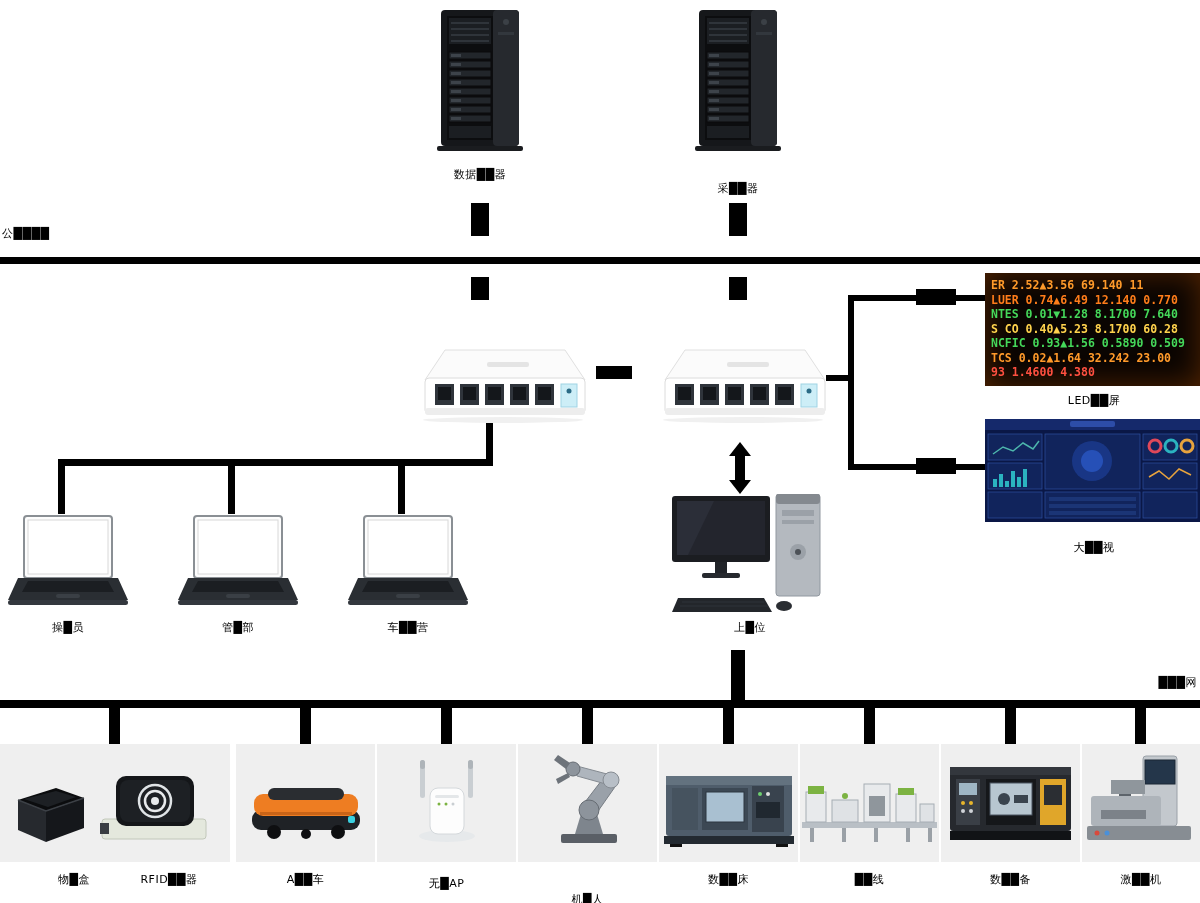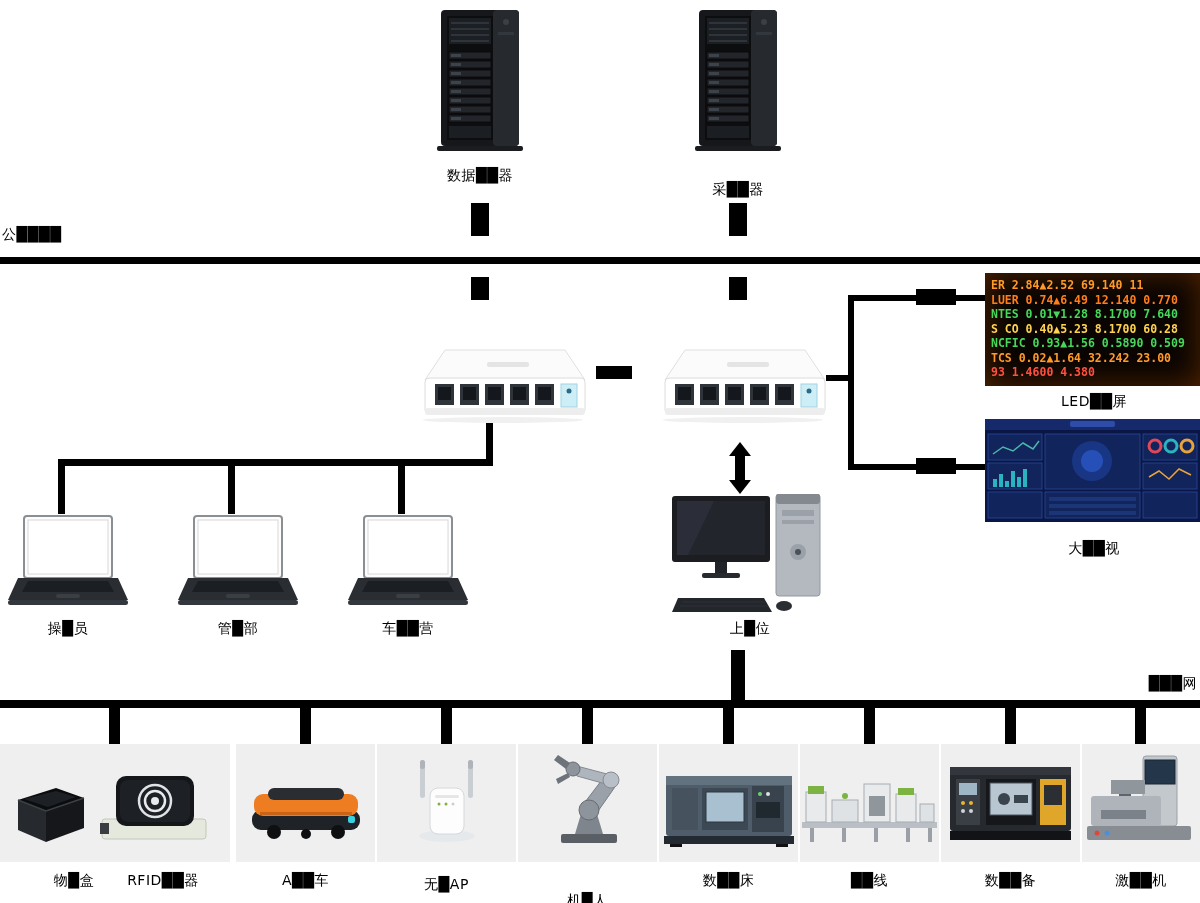--- a/index.html
+++ b/index.html
@@ -1,21 +1,21 @@
 <!DOCTYPE html>
 <html><head>
 <meta charset="utf-8">
 <style>
   *{margin:0;padding:0;box-sizing:border-box}
   html,body{background:#fff}
   .canvas{position:relative;width:1200px;height:903px;background:#fff;overflow:hidden;
           font-family:"DejaVu Sans","Liberation Sans",sans-serif;color:#000}
   .abs{position:absolute}
   .line{position:absolute;background:#000}
-  .lbl{position:absolute;font-size:14px;color:#000;text-align:center;white-space:nowrap;letter-spacing:.5px}
+  .lbl{position:absolute;font-size:11px;color:#000;text-align:center;white-space:nowrap;letter-spacing:.5px}
   .divider{position:absolute;left:0;width:1200px;background:#000}
   .equip-box{position:absolute;top:744px;height:118px;background:#efefef}
   .led{position:absolute;left:985px;top:273px;width:215px;height:113px;background:#0a0502;
        display:flex;flex-direction:column;justify-content:space-evenly;padding:4px 6px;
        font-family:"DejaVu Sans Mono","Liberation Mono",monospace;font-size:11.5px;font-weight:bold;
        white-space:nowrap;overflow:hidden;box-shadow:inset 0 0 30px rgba(255,110,0,.3)}
   .led-row{line-height:1}
   .led-row:nth-child(1){color:#ff9a2a}
   .led-row:nth-child(2){color:#ff7d1a}
   .led-row:nth-child(3){color:#45d85a}
@@ -126,21 +126,21 @@
   <div class="line" style="left:596px;top:366px;width:36px;height:13px"></div>
 
   <div class="line" style="left:826px;top:375px;width:24px;height:6px"></div>
   <div class="line" style="left:848px;top:295px;width:6px;height:175px"></div>
   <div class="line" style="left:848px;top:295px;width:137px;height:6px"></div>
   <div class="line" style="left:916px;top:289px;width:40px;height:16px"></div>
   <div class="line" style="left:848px;top:464px;width:137px;height:6px"></div>
   <div class="line" style="left:916px;top:458px;width:40px;height:16px"></div>
 
   <div class="led">
-    <div class="led-row">ER 2.84▲2.52 69.140 11</div>
+    <div class="led-row">ER 2.52▲3.56 69.140 11</div>
     <div class="led-row">LUER 0.74▲6.49 12.140 0.770</div>
     <div class="led-row">NTES 0.01▼1.28 8.1700 7.640</div>
     <div class="led-row">S CO 0.40▲5.23 8.1700 60.28</div>
     <div class="led-row">NCFIC 0.93▲1.56 0.5890 0.509</div>
     <div class="led-row">TCS 0.02▲1.64 32.242 23.00</div>
     <div class="led-row">93 1.4600 4.380</div>
   </div>
   <div class="lbl" style="left:1028px;top:393px;width:132px">LED██屏</div>
 
   <svg class="abs" style="left:985px;top:419px" width="215" height="103" viewBox="0 0 215 103">
@@ -358,21 +358,21 @@
     <rect x="30" y="28" width="34" height="14" fill="#8f969c"></rect>
     <rect x="38" y="42" width="12" height="12" fill="#5d646b"></rect>
     <rect x="10" y="44" width="70" height="30" rx="3" fill="#aeb4ba"></rect>
     <rect x="20" y="58" width="45" height="9" fill="#7c8289"></rect>
     <rect x="6" y="74" width="104" height="14" rx="2" fill="#878d93"></rect>
     <circle cx="16" cy="81" r="2.5" fill="#d94a3d"></circle>
     <circle cx="26" cy="81" r="2.5" fill="#4a90d9"></circle>
   </svg>
 
   <div class="lbl" style="left:18px;top:872px;width:112px">物█盒</div>
-  <div class="lbl" style="left:100px;top:872px;width:126px">RFID██器</div>
+  <div class="lbl" style="left:106px;top:872px;width:126px">RFID██器</div>
   <div class="lbl" style="left:236px;top:872px;width:139px">A██车</div>
   <div class="lbl" style="left:377px;top:876px;width:139px">无█AP</div>
   <div class="lbl" style="left:518px;top:892px;width:139px">机█人</div>
   <div class="lbl" style="left:659px;top:872px;width:139px">数██床</div>
   <div class="lbl" style="left:800px;top:872px;width:139px">██线</div>
   <div class="lbl" style="left:941px;top:872px;width:139px">数██备</div>
   <div class="lbl" style="left:1082px;top:872px;width:118px">激██机</div>
 
 </div>
 

